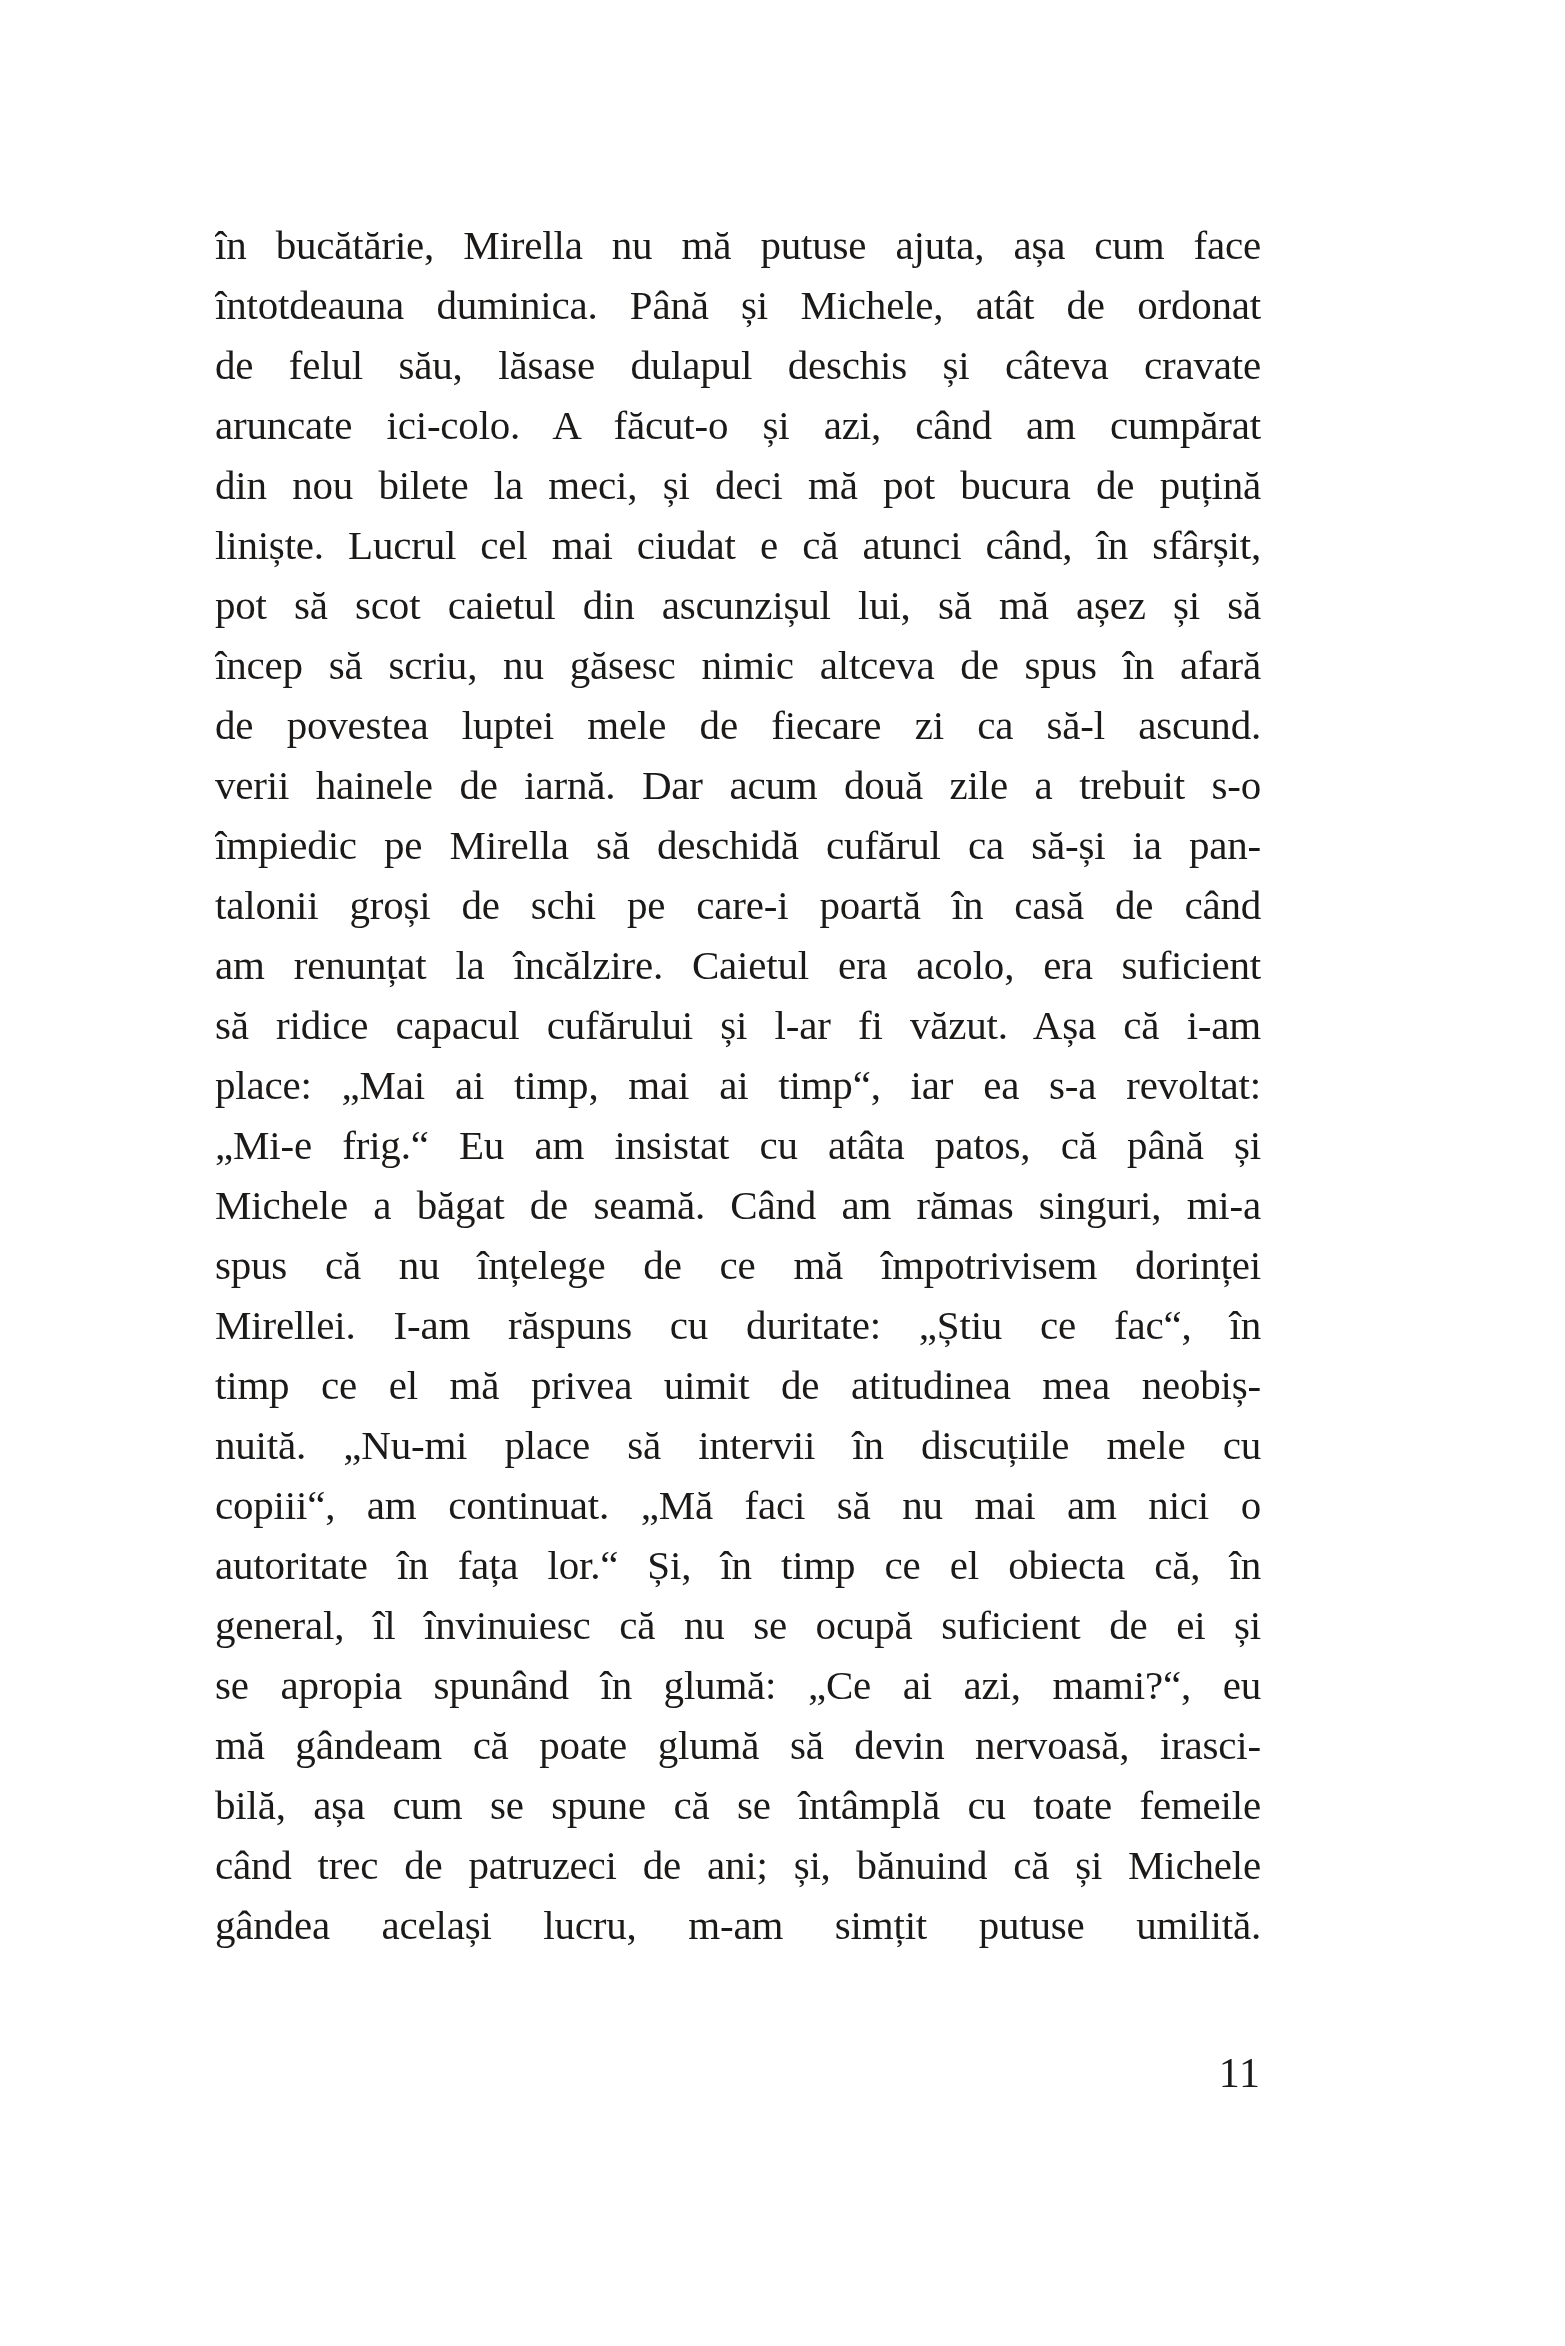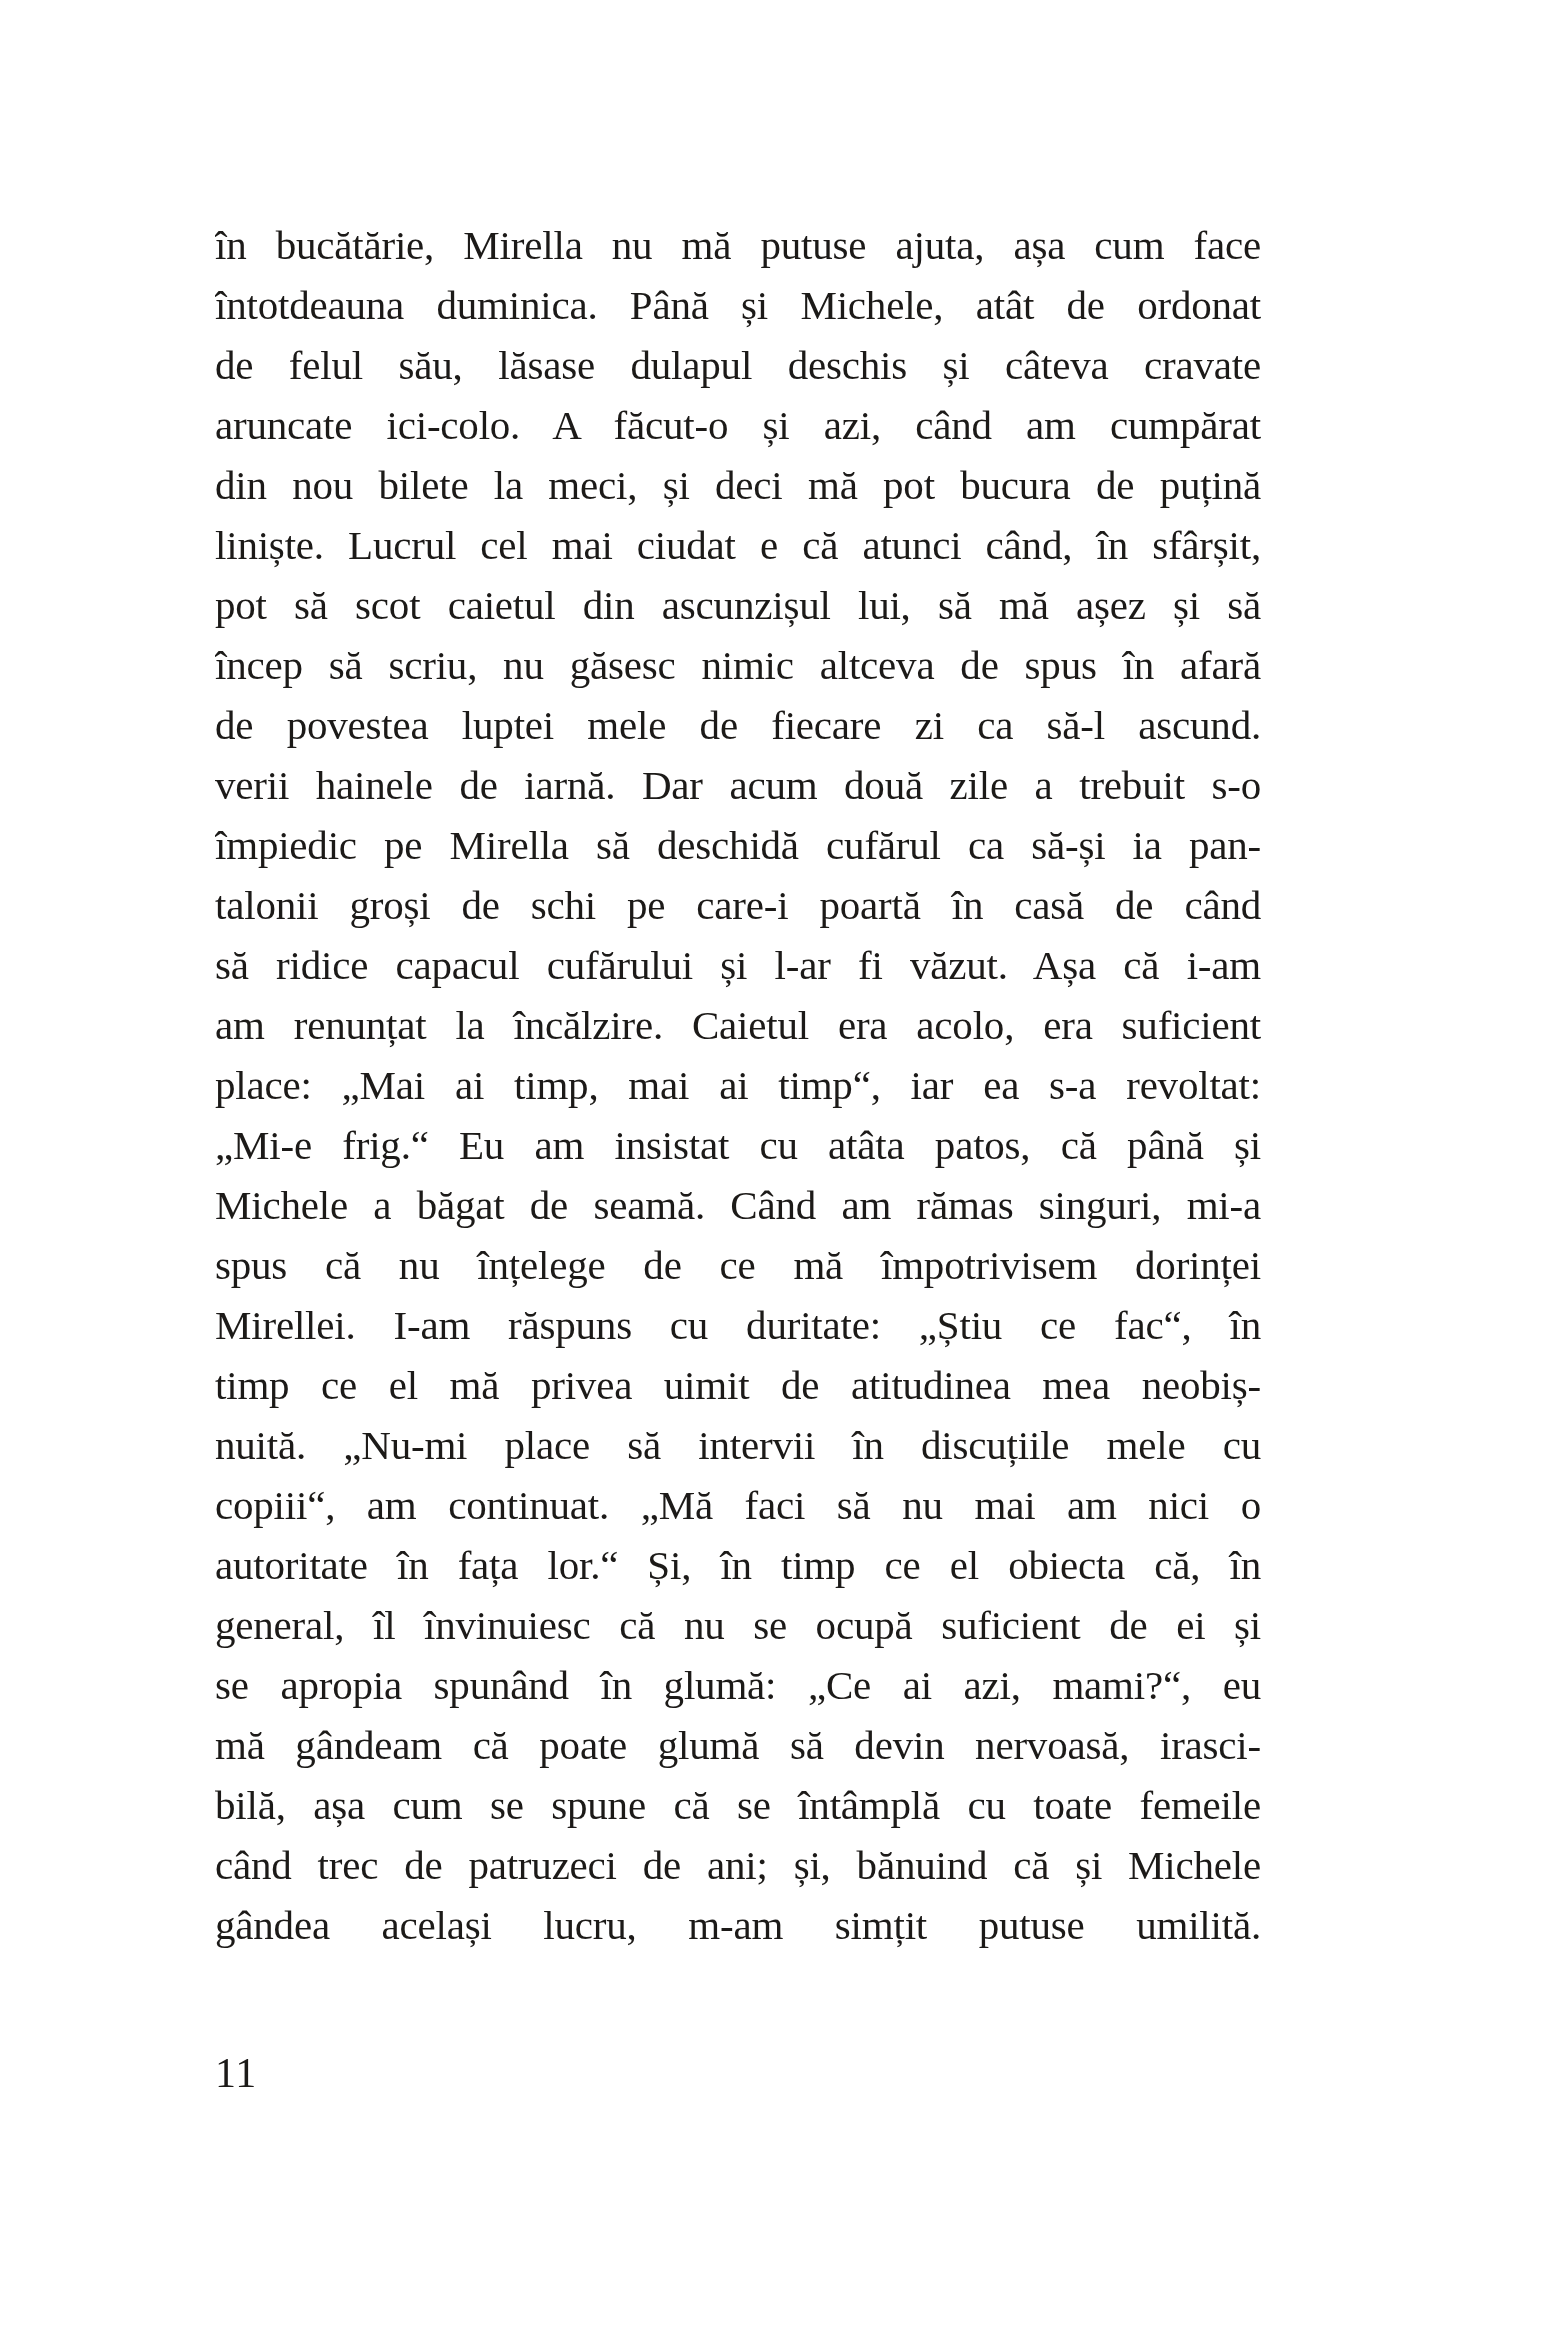--- a/index.html
+++ b/index.html
@@ -34,21 +34,21 @@
     text-align: justify;
     text-align-last: justify;
     letter-spacing: -0.2px;
     white-space: normal;
   }
   .page-number {
     position: absolute;
     left: 215px;
     top: 2052px;
     width: 1046px;
-    text-align: left;
+    text-align: right;
     font-size: 42px;
     line-height: 1;
     letter-spacing: 0.9px;
   }
 </style>
 </head>
 <body>
 
 <div class="page">
   <div class="text-block">
@@ -57,22 +57,22 @@
     <div class="line">de felul său, lăsase dulapul deschis și câteva cravate</div>
     <div class="line">aruncate ici-colo. A făcut-o și azi, când am cumpărat</div>
     <div class="line">din nou bilete la meci, și deci mă pot bucura de puțină</div>
     <div class="line">liniște. Lucrul cel mai ciudat e că atunci când, în sfârșit,</div>
     <div class="line">pot să scot caietul din ascunzișul lui, să mă așez și să</div>
     <div class="line">încep să scriu, nu găsesc nimic altceva de spus în afară</div>
     <div class="line">de povestea luptei mele de fiecare zi ca să-l ascund.</div>
     <div class="line">verii hainele de iarnă. Dar acum două zile a trebuit s-o</div>
     <div class="line">împiedic pe Mirella să deschidă cufărul ca să-și ia pan-</div>
     <div class="line">talonii groși de schi pe care-i poartă în casă de când</div>
+    <div class="line">am renunțat la încălzire. Caietul era acolo, era suficient</div>
     <div class="line">să ridice capacul cufărului și l-ar fi văzut. Așa că i-am</div>
-    <div class="line">am renunțat la încălzire. Caietul era acolo, era suficient</div>
     <div class="line">place: „Mai ai timp, mai ai timp“, iar ea s-a revoltat:</div>
     <div class="line">„Mi-e frig.“ Eu am insistat cu atâta patos, că până și</div>
     <div class="line">Michele a băgat de seamă. Când am rămas singuri, mi-a</div>
     <div class="line">spus că nu înțelege de ce mă împotrivisem dorinței</div>
     <div class="line">Mirellei. I-am răspuns cu duritate: „Știu ce fac“, în</div>
     <div class="line">timp ce el mă privea uimit de atitudinea mea neobiș-</div>
     <div class="line">nuită. „Nu-mi place să intervii în discuțiile mele cu</div>
     <div class="line">copiii“, am continuat. „Mă faci să nu mai am nici o</div>
     <div class="line">autoritate în fața lor.“ Și, în timp ce el obiecta că, în</div>
     <div class="line">general, îl învinuiesc că nu se ocupă suficient de ei și</div>

